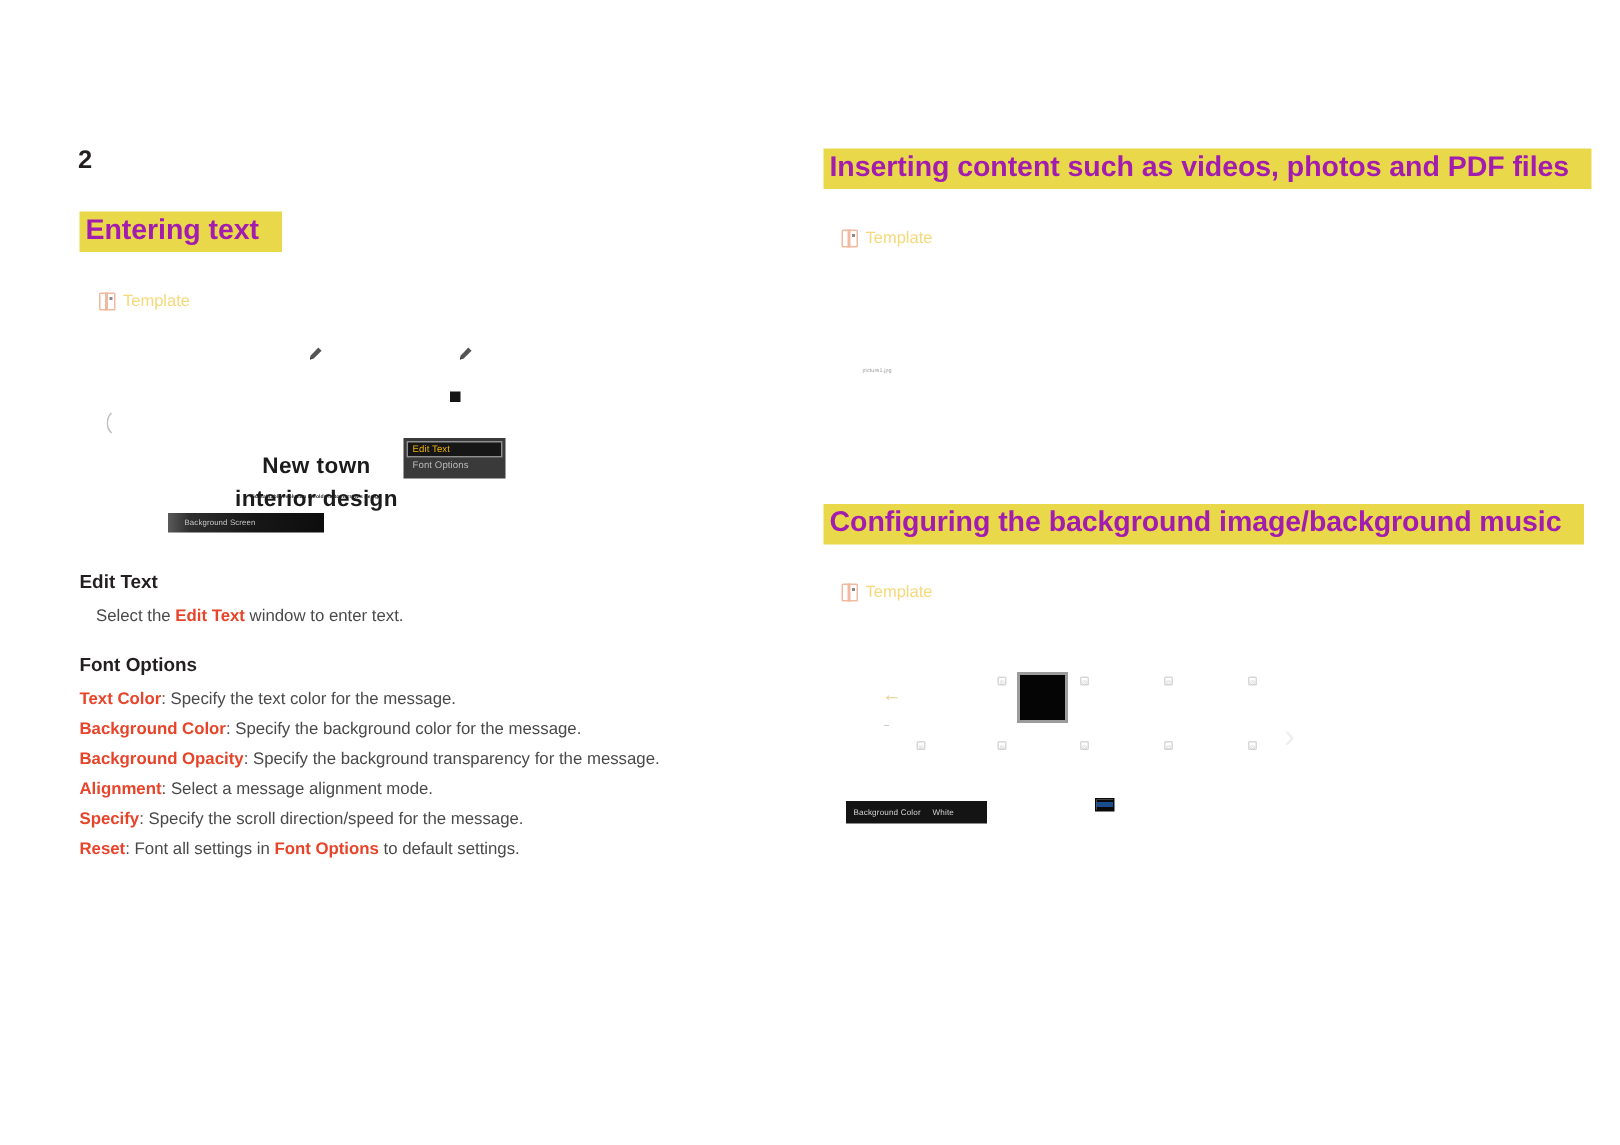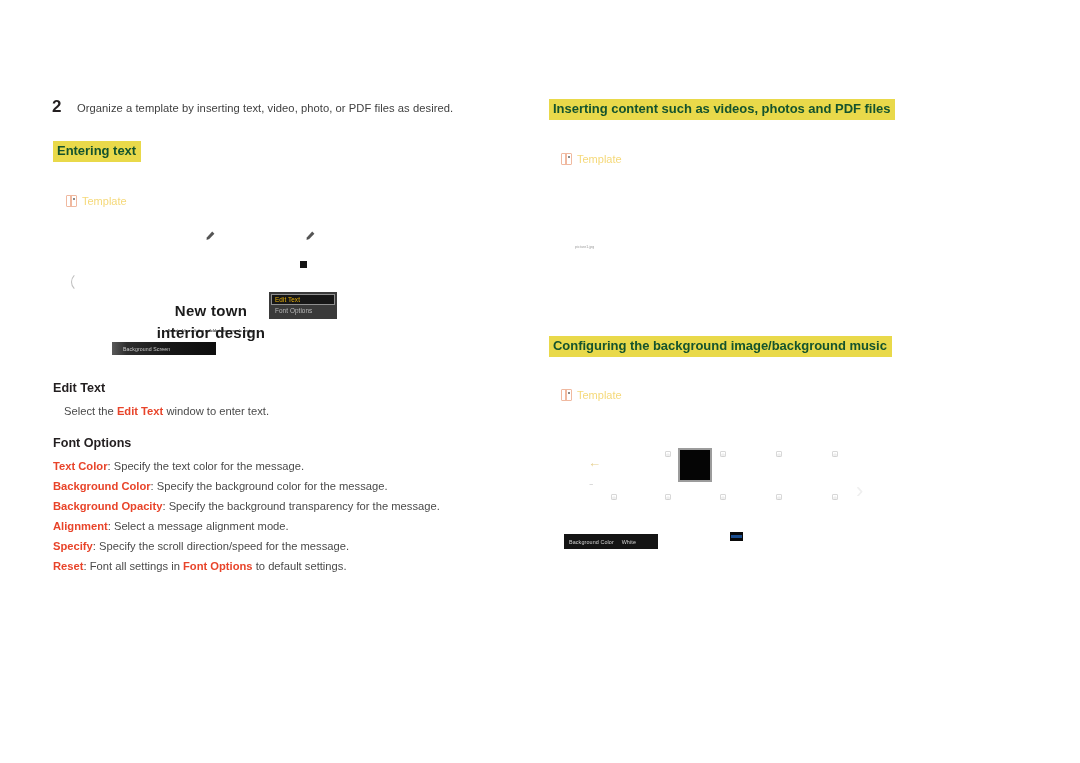--- a/index.html
+++ b/index.html
@@ -35,24 +35,24 @@
     font-size: 11.2px;
     color: #404040;
     line-height: 1;
     letter-spacing: .005em;
   }
 
   
   .hl-heading {
     position: absolute;
     background: #e9d94a;
-    font-size: 13px;
-    font-weight: 700;
-    color: #14532d;
-    padding: 3px 5px 4px 4px;
+    font-size: 19px;
+    font-weight: 700;
+    color: #a21caf;
+    padding: 3px 15px 4px 4px;
     line-height: 1.05;
     white-space: nowrap;
     letter-spacing: -.002em;
   }
 
   
   .tpl-cap {
     position: absolute;
     display: flex;
     align-items: center;
@@ -247,21 +247,20 @@
     background: linear-gradient(180deg,#0a0a0a 0 22%, #1a4d8f 22% 72%, #0a0a0a 72% 100%);
     border: .8px solid #0a0a0a;
     box-sizing: border-box;
   }
 </style>
 </head>
 <body>
 
 <div class="step-row">
   <div class="step-num">2</div>
-  <div class="step-text">Organize a template by inserting text, video, photo, or PDF files as desired.</div>
 </div>
 
 <div class="hl-heading" style="left:53px; top:141px;">Entering text</div>
 
 <div class="tpl-cap" style="left:66px; top:195px;">
   <span class="tpl-ico"></span>
   <span>Template</span>
 </div>
 
 <div id="mock-left">

